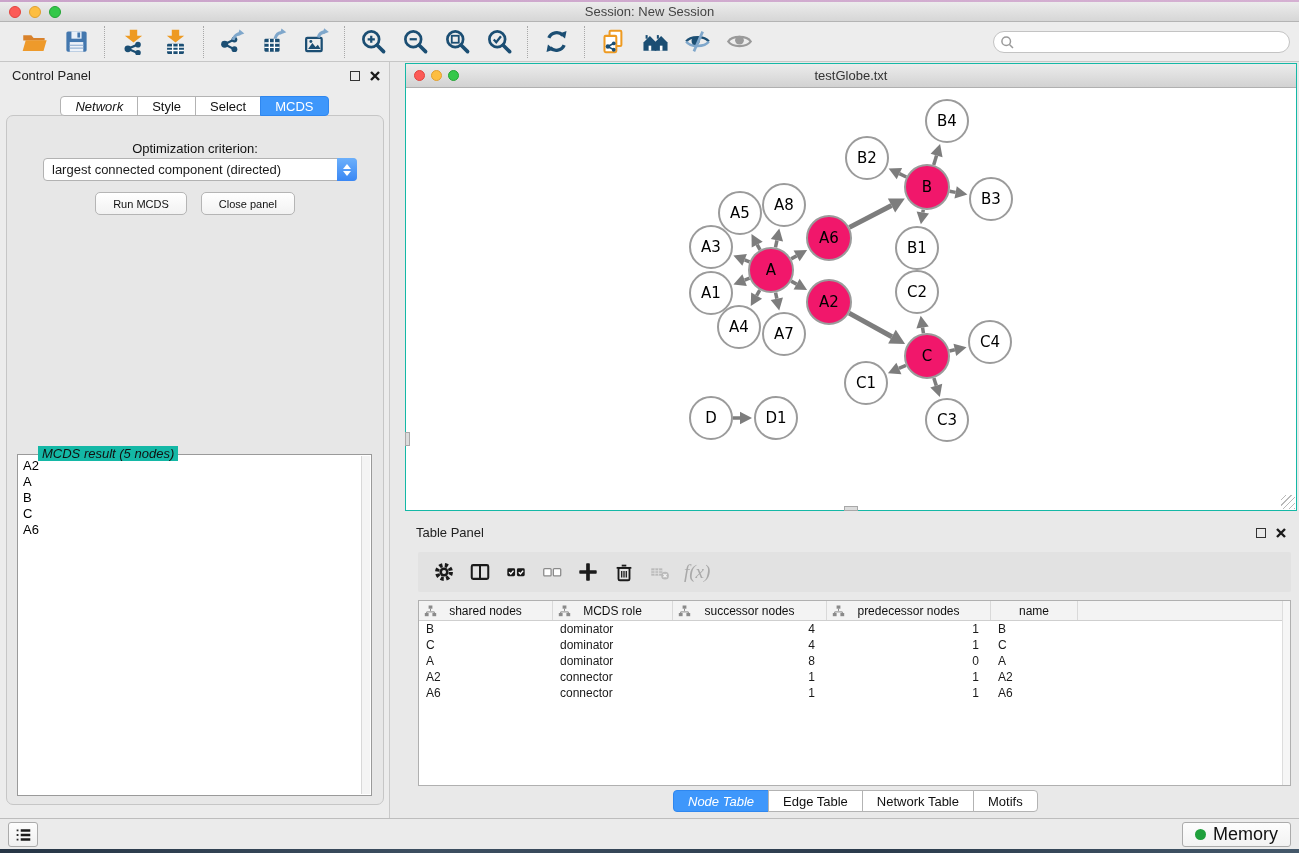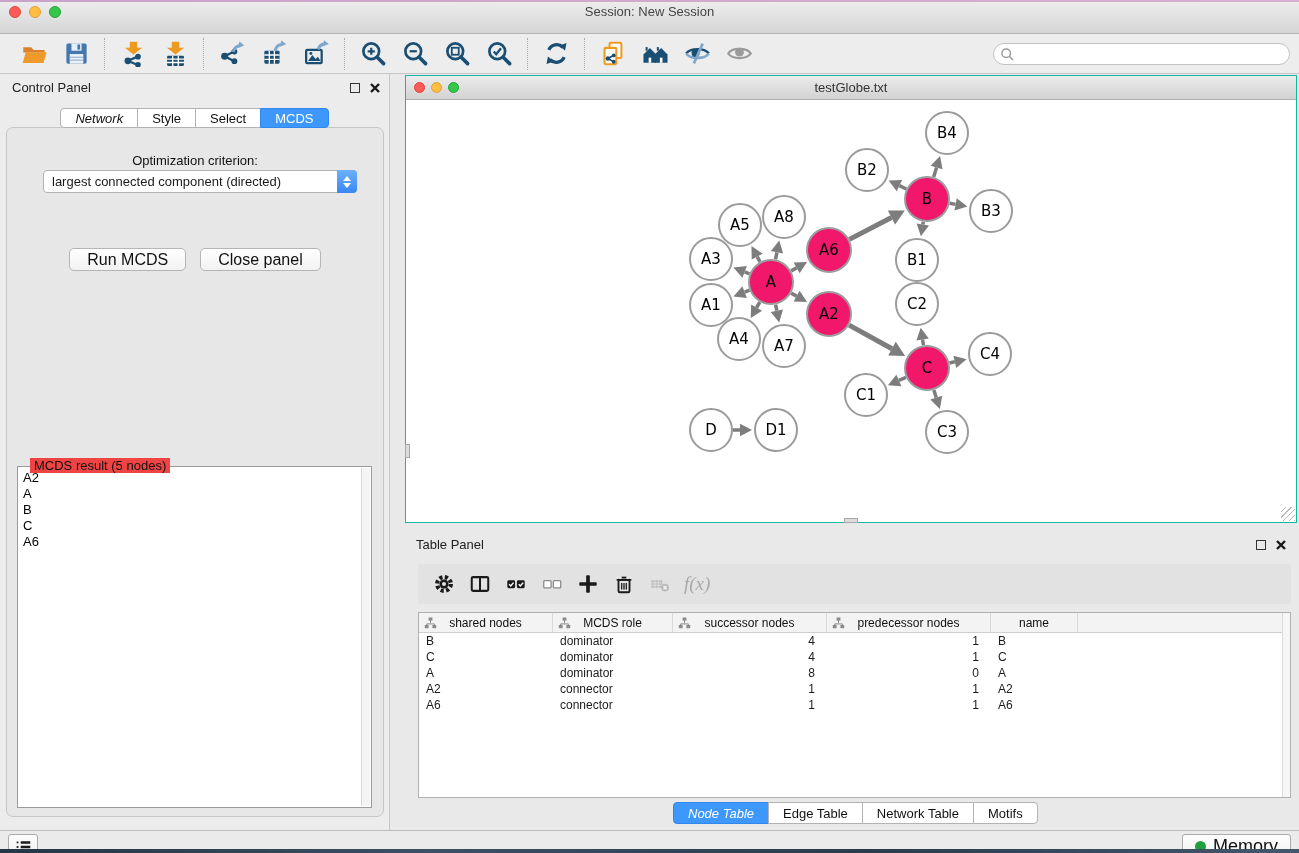--- a/index.html
+++ b/index.html
@@ -5,21 +5,21 @@
   * { margin:0; padding:0; box-sizing:border-box; }
   html,body { width:1299px; height:853px; overflow:hidden; }
   body { font-family:"Liberation Sans","DejaVu Sans",sans-serif; background:#e9e9e9; position:relative; font-size:13px; color:#1a1a1a; }
 
   .desktop-top    { position:absolute; top:0; left:0; width:1299px; height:2px; background:linear-gradient(90deg,#caa3ca,#d5b0d2); }
   .desktop-bottom { position:absolute; bottom:0; left:0; width:1299px; height:4px; background:linear-gradient(90deg,#263545,#3d4f61,#2b3b4c,#44586a); }
 
   .app { position:absolute; top:2px; left:0; width:1299px; height:847px; background:#e9e9e9; }
 
   
-  .titlebar { position:relative; height:32px; background:linear-gradient(#ececec,#d6d6d6); border-bottom:1px solid #b4b4b4; }
+  .titlebar { position:relative; height:20px; background:linear-gradient(#ececec,#d6d6d6); border-bottom:1px solid #b4b4b4; }
   .titlebar .title { position:absolute; left:0; right:0; top:2px; text-align:center; font-size:13px; color:#444; }
   .lights { position:absolute; left:9px; top:4px; display:flex; gap:8px; }
   .light { width:12px; height:12px; border-radius:50%; }
   .light.red    { background:#fc5b57; border:1px solid #e2443f; }
   .light.yellow { background:#fdbe41; border:1px solid #e0a030; }
   .light.green  { background:#34c84a; border:1px solid #23a435; }
 
   
   .toolbar { position:relative; height:40px; background:#ededed; border-bottom:1px solid #c6c6c6; display:flex; align-items:center; padding-left:6px; }
   .tb-group { display:flex; align-items:center; gap:12px; padding:0 13px; height:32px; }
@@ -44,23 +44,23 @@
   .seg .tab:last-child { border-radius:0 4px 4px 0; }
   .seg .tab.active { background:#3e97fb; border-color:#2f87ef; color:#fff; }
   .cp-box { position:absolute; top:53px; left:6px; width:378px; height:690px; background:#e7e7e7; border:1px solid #c6c6c6; border-radius:7px; }
   .opt-label { position:absolute; top:25px; left:0; right:0; text-align:center; font-size:13px; color:#111; }
   .dropdown { position:absolute; top:42px; left:36px; width:314px; height:23px; background:#fff; border:1px solid #b2b2b2; border-radius:4px; display:flex; align-items:center; }
   .dropdown .dd-value { flex:1; padding-left:8px; font-size:13px; white-space:nowrap; overflow:hidden; }
   .dd-stepper { width:20px; height:23px; margin:-1px -1px -1px 0; border-radius:0 4px 4px 0; background:linear-gradient(#6cb0fb,#3a87f4); display:flex; flex-direction:column; align-items:center; justify-content:center; gap:2px; }
   .dd-up { width:0; height:0; border-left:4px solid transparent; border-right:4px solid transparent; border-bottom:5px solid #fff; }
   .dd-down { width:0; height:0; border-left:4px solid transparent; border-right:4px solid transparent; border-top:5px solid #fff; }
   .cp-buttons { position:absolute; top:76px; left:0; right:0; display:flex; justify-content:center; gap:14px; }
-  .btn { height:23px; padding:0 17px; background:linear-gradient(#ffffff,#f2f2f2); border:1px solid #b5b5b5; border-radius:5px; font-size:16px; color:#111; font-family:inherit;margin-top:44px; }
+  .btn { height:23px; padding:0 17px; background:linear-gradient(#ffffff,#f2f2f2); border:1px solid #b5b5b5; border-radius:5px; font-size:11px; color:#111; font-family:inherit; }
   .result-fieldset { position:absolute; top:338px; left:10px; width:355px; height:342px; border:1px solid #9a9a9a; background:#fff; }
-  .result-legend { position:absolute; top:-9px; left:12px; background:#ef4444; padding:0 4px; font-size:13px; color:#111; }
+  .result-legend { position:absolute; top:-9px; left:20px; background:#14b8a6; padding:0 4px; font-size:13px; color:#111;font-style:italic; }
   .result-list { position:absolute; top:3px; left:2px; right:11px; bottom:2px; overflow:hidden; }
   .result-item { font-size:13px; line-height:16px; padding-left:3px; color:#000; }
   .result-scroll { position:absolute; top:1px; right:1px; bottom:1px; width:9px; background:#f4f4f4; border-left:1px solid #d8d8d8; }
 
   
   .right-area { position:relative; flex:1; height:100%; }
 
   
   .net-window { position:absolute; left:15px; top:1px; width:892px; height:448px; background:#fff; border:1px solid #14b8a6; }
   .net-titlebar { position:relative; height:24px; background:linear-gradient(#ececec,#d2d2d2); border-bottom:1px solid #b0b0b0; }

